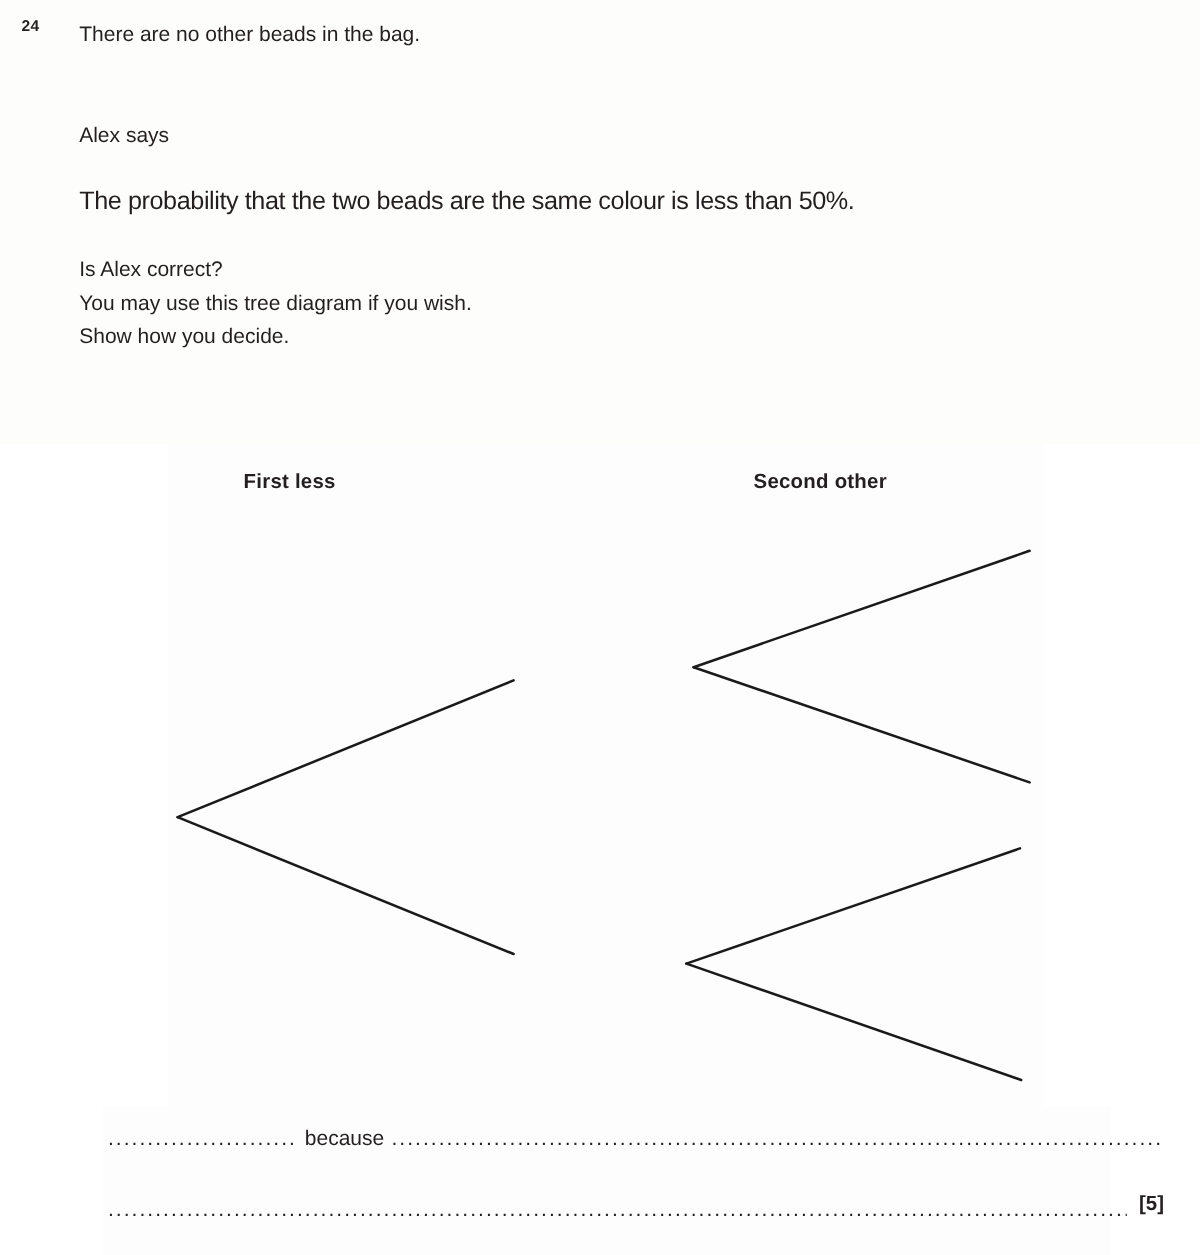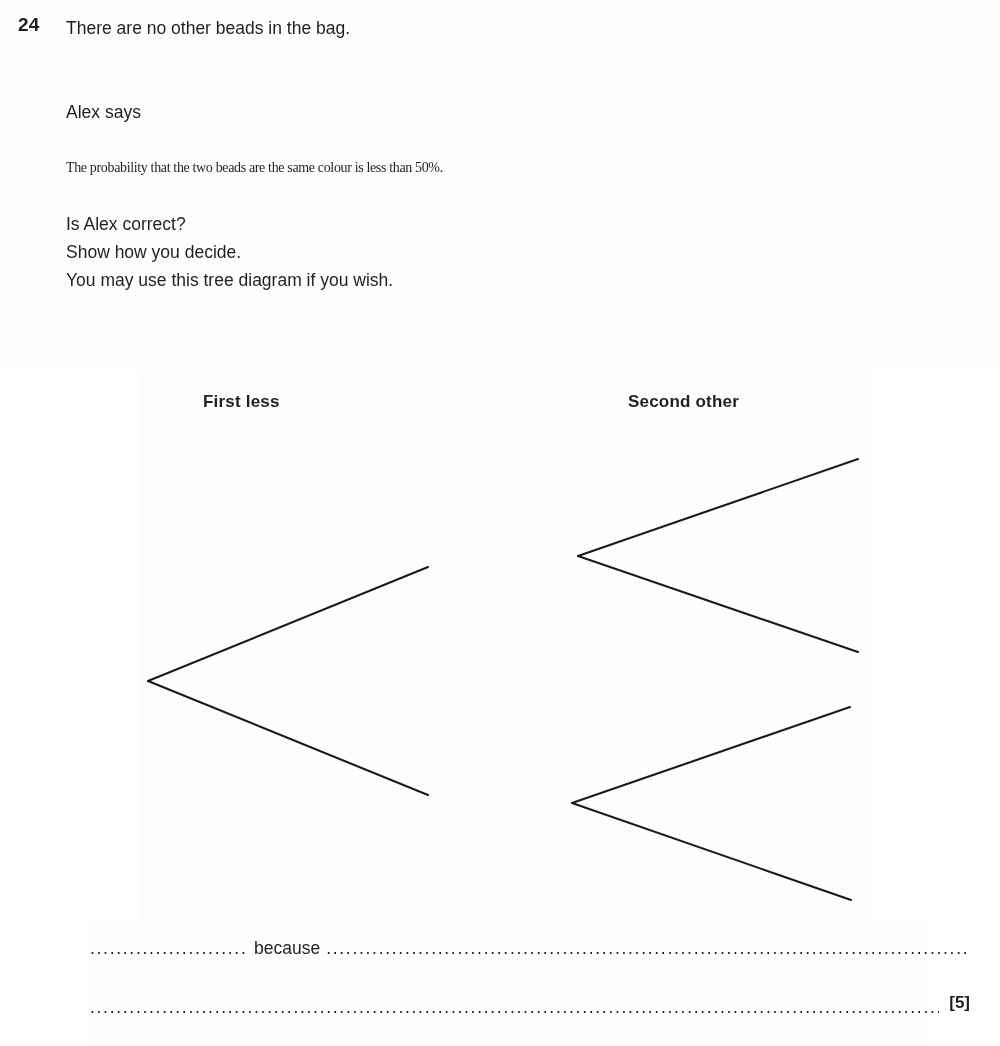--- a/index.html
+++ b/index.html
@@ -38,39 +38,39 @@
     left: 86px; top: 922px;
     width: 840px; height: 124px;
     background: #fdfdfd;
   }
 
   
   .qnum {
     position: absolute;
     left: 18px;
     top: 14px;
-    font-size: 19px;
+    font-size: 13px;
     font-weight: bold;
     letter-spacing: .2px;
   }
   .stem {
     position: absolute;
     left: 66px;
     top: 14px;
     width: 920px;
   }
   .line {
     font-size: 17.5px;
     line-height: 28px;
     white-space: pre;
   }
   .gap-sm { height: 28px; }
   .claim {
-    font-family: Liberation Serif, serif;
-    font-size: 14px;
+    font-family: Liberation Sans, sans-serif;
+    font-size: 21px;
     line-height: 28px;
     letter-spacing: -0.35px;
     white-space: pre;
   }
 
   
   .tree-head {
     position: absolute;
     top: 392px;
     font-size: 17px;
@@ -143,22 +143,22 @@
 
   <div class="stem">
     <div class="line">There are no other beads in the bag.</div>
     <div class="gap-sm"></div>
     <div class="gap-sm"></div>
     <div class="line">Alex says</div>
     <div class="gap-sm"></div>
     <div class="claim">The probability that the two beads are the same colour is less than 50%.</div>
     <div class="gap-sm"></div>
     <div class="line">Is Alex correct?</div>
+    <div class="line">You may use this tree diagram if you wish.</div>
     <div class="line">Show how you decide.</div>
-    <div class="line">You may use this tree diagram if you wish.</div>
   </div>
 
   <div class="tree-head" id="head-first">First less</div>
   <div class="tree-head" id="head-second">Second other</div>
 
   <svg class="tree" id="tree-svg" viewBox="0 0 1000 1046">
     <g id="tree-branches">
         <line x1="148" y1="681" x2="428" y2="567" stroke="#1a1a1a"></line>
         <line x1="148" y1="681" x2="428" y2="795" stroke="#1a1a1a"></line>
         <line x1="578" y1="556" x2="858" y2="459" stroke="#1a1a1a"></line>

